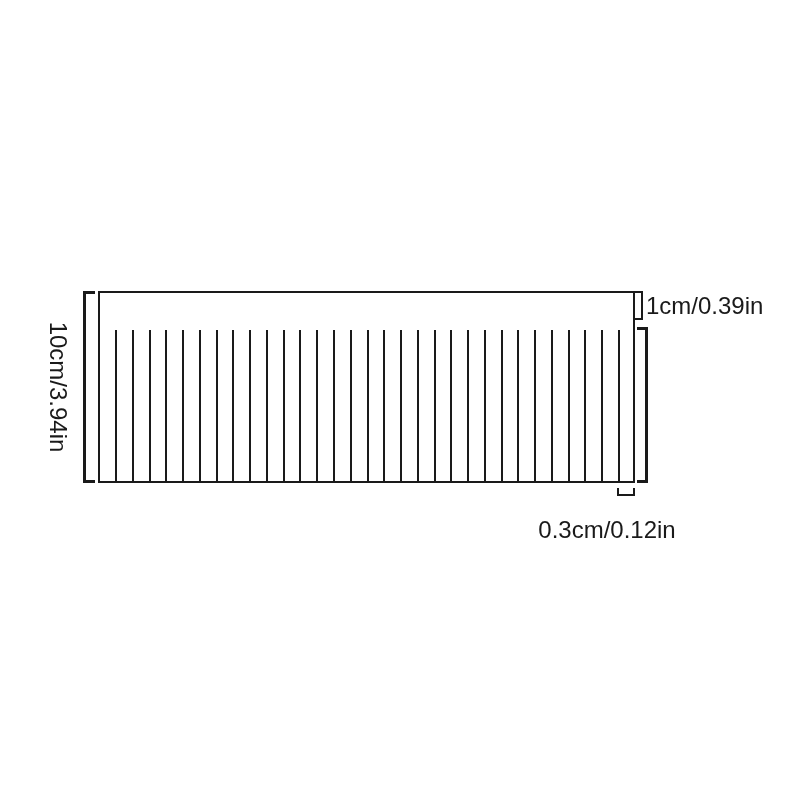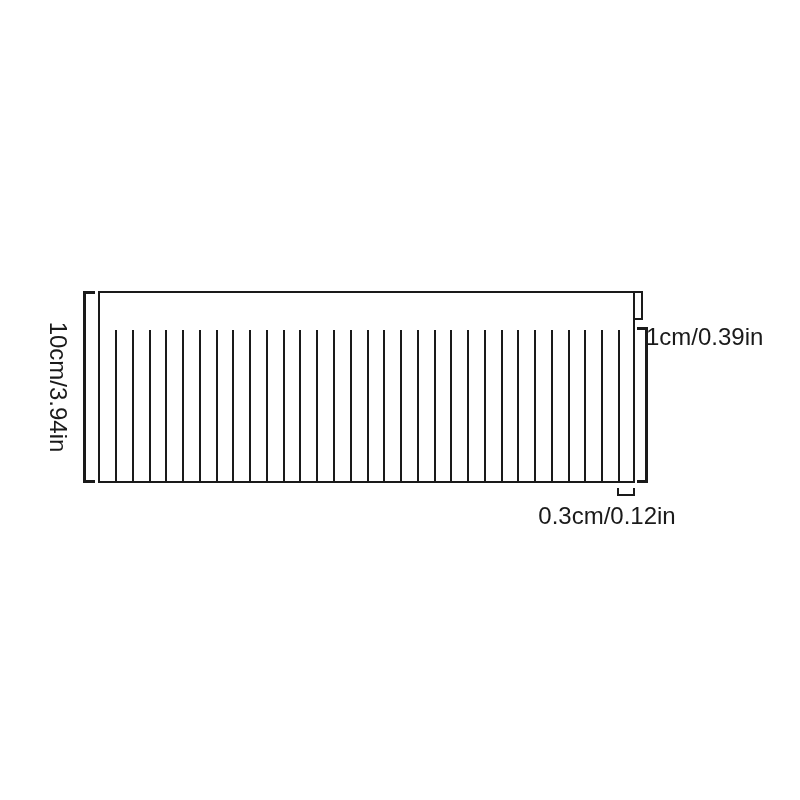--- a/index.html
+++ b/index.html
@@ -93,29 +93,28 @@
   
   .label-total {
     left: 58px;
     top: 387px;
     transform: translate(-50%, -50%) rotate(90deg);
     transform-origin: center center;
   }
   .label-top-band {
     left: 646px;
     top: 292px;
-    margin-top: 31px;
   }
   .label-fringe-height {
     left: 660px;
     top: 392px;
   }
   .label-strip-width {
     left: 607px;
-    top: 502px;
+    top: 516px;
     transform: translateX(-50%);
   }
 </style>
 </head>
 <body>
 
 <div class="canvas">
 
   <div class="rect">
     <div class="fringe">

